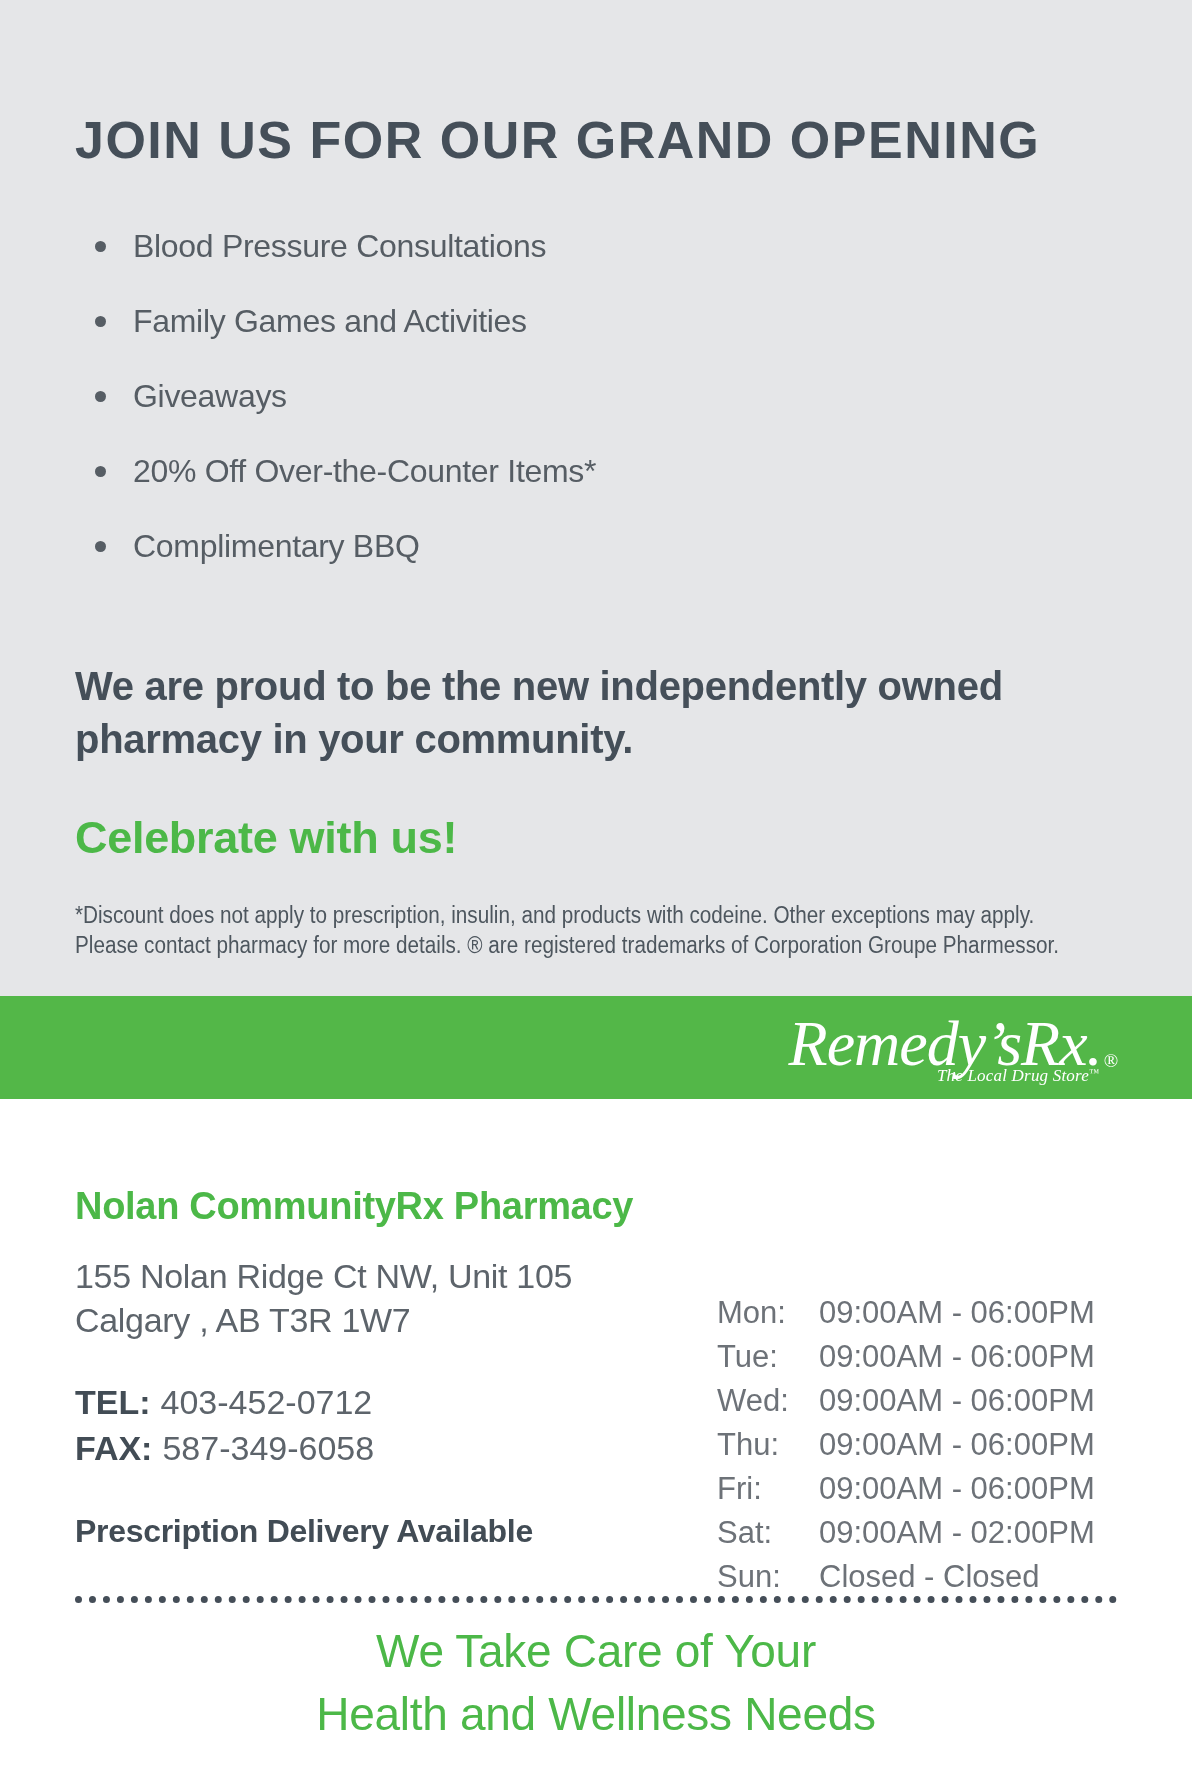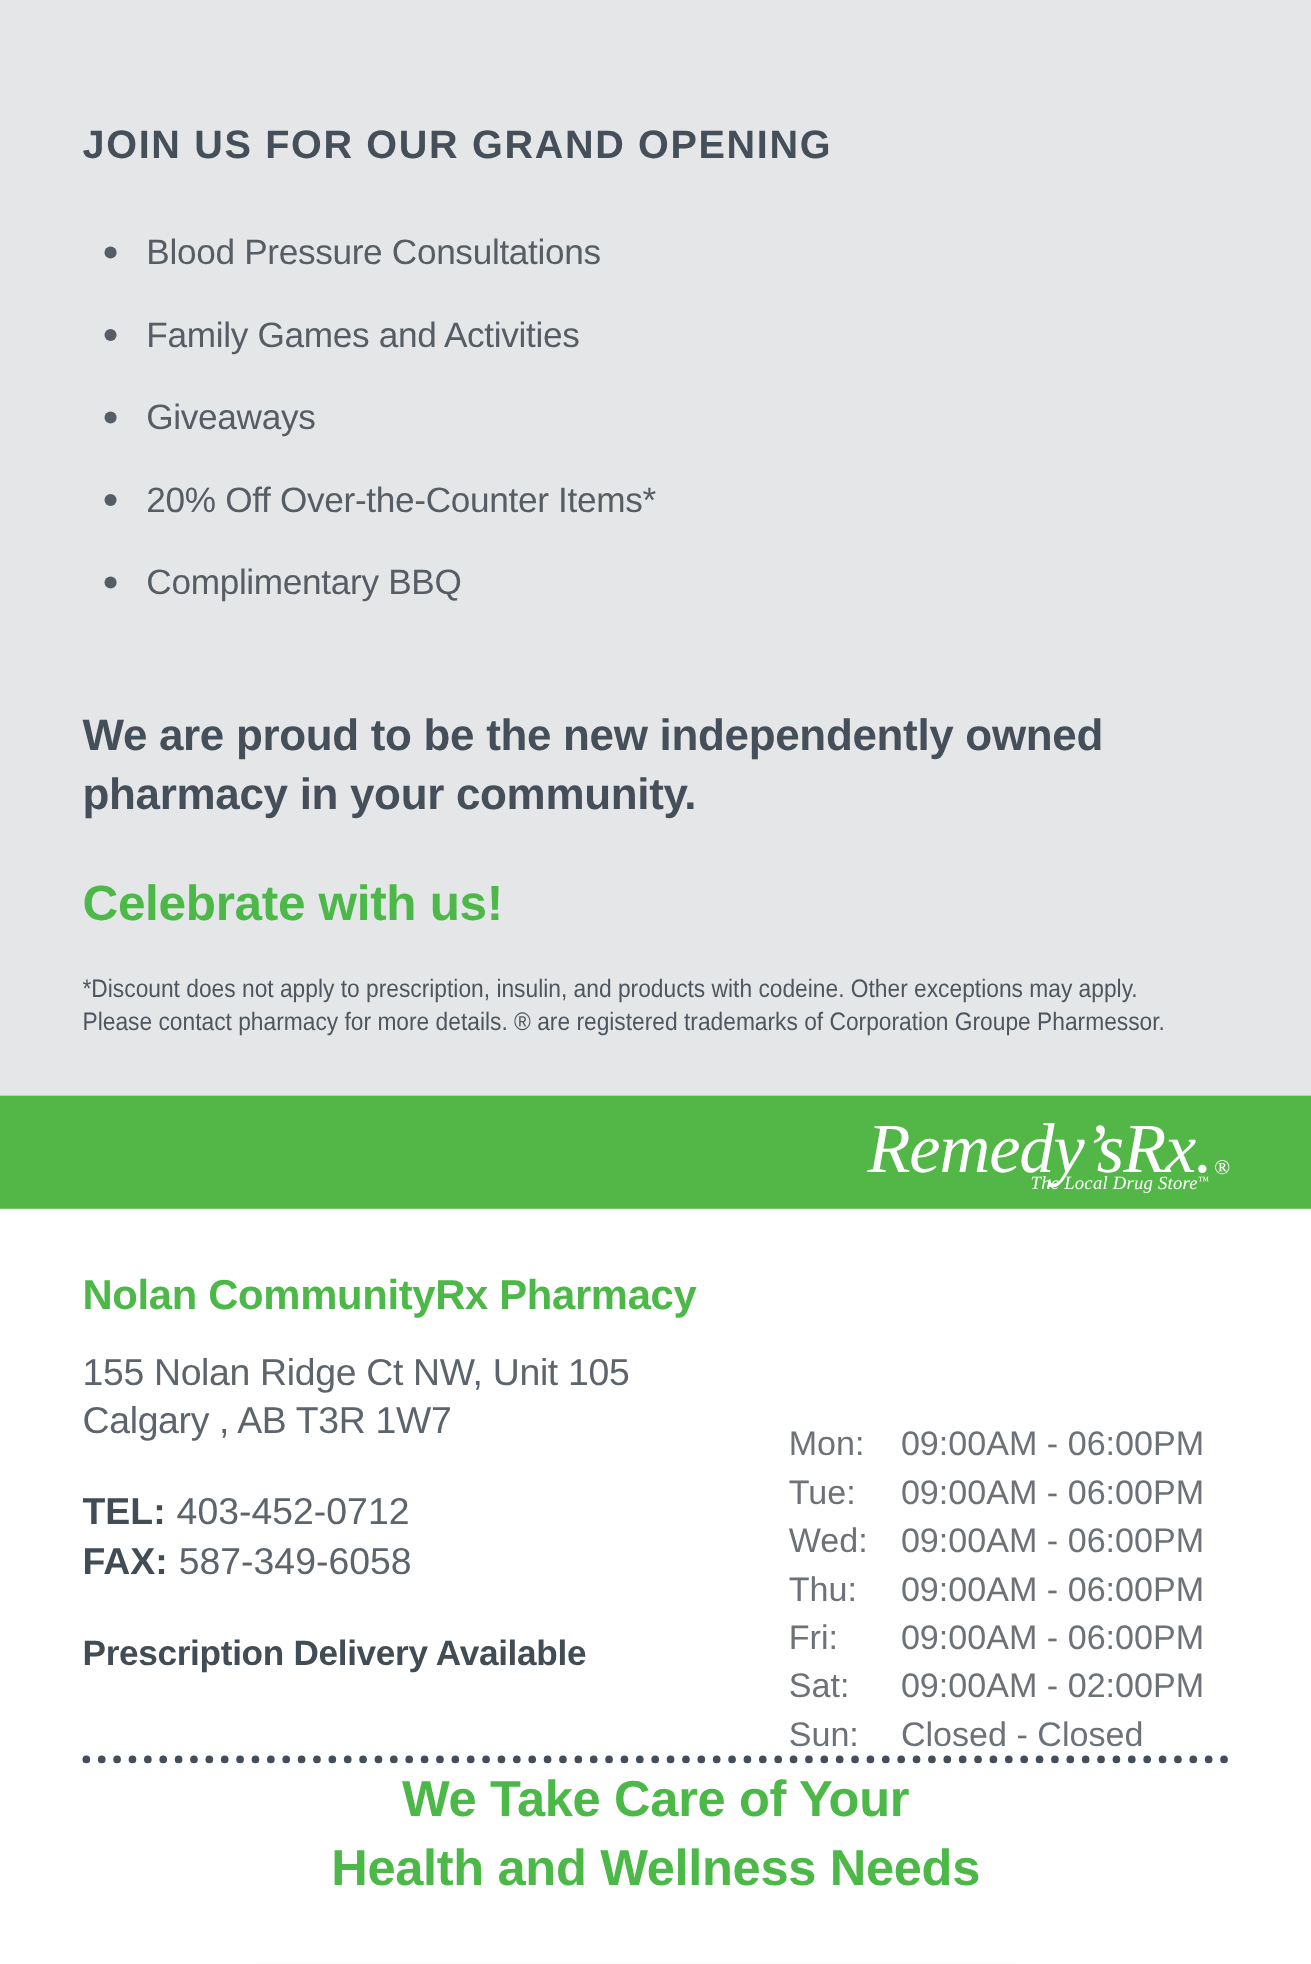--- a/index.html
+++ b/index.html
@@ -1,21 +1,21 @@
 <!DOCTYPE html>
 <html><head>
 <meta charset="utf-8">
 <style>
   html,body{margin:0;padding:0;background:#ffffff;}
   body{width:1192px;height:1785px;font-family:"Liberation Sans",sans-serif;-webkit-font-smoothing:antialiased;}
   .page{position:relative;width:1192px;height:1785px;overflow:hidden;}
 
   
   .hero{background:#e5e6e8;height:996px;box-sizing:border-box;padding:0 75px;}
-  .hero h1{margin:0;padding-top:112px;font-size:36px;line-height:1.1;font-weight:bold;
+  .hero h1{margin:0;padding-top:112px;font-size:52px;line-height:1.1;font-weight:bold;
            color:#454f59;letter-spacing:1.5px;}
   .feature-list{list-style:none;margin:40px 0 0 0;padding:0;}
   .feature-list li{display:flex;align-items:center;height:75px;
                    font-size:32px;color:#565d64;letter-spacing:-0.3px;}
   .bullet-dot{width:11px;height:11px;border-radius:50%;background:#565d64;
               margin:0 27px 0 20px;flex:0 0 auto;}
   .statement{margin:76px 0 0 0;font-size:40px;line-height:53px;font-weight:bold;
              color:#454f59;letter-spacing:-0.3px;white-space:nowrap;}
   .celebrate{margin:49px 0 0 0;font-size:45px;line-height:1;font-weight:bold;
              color:#4cb848;letter-spacing:-0.3px;}
@@ -28,35 +28,35 @@
   .logo{color:#ffffff;text-align:right;font-family:"Liberation Serif",serif;font-style:italic;}
   .logo-main{font-size:64px;line-height:1;letter-spacing:-1px;}
   .logo-reg{font-size:19px;vertical-align:-2px;margin-left:2px;}
   .logo-tagline{font-size:17px;line-height:1;margin-top:-9px;padding-right:18px;
                 letter-spacing:0.2px;}
   .logo-tm{font-size:10px;vertical-align:5px;}
 
   
   .info{background:#ffffff;height:686px;box-sizing:border-box;padding:0 75px;position:relative;}
   .info-grid{display:flex;}
-  .col-left{padding-top:60px;flex:1 1 auto;}
+  .col-left{padding-top:88px;flex:1 1 auto;}
   .col-right{padding-top:196px;width:400px;flex:0 0 auto;}
   .store-name{margin:0;font-size:38px;line-height:1;font-weight:bold;color:#4cb848;
               letter-spacing:-0.3px;}
   .addr{margin-top:29px;font-size:34px;line-height:44px;color:#5d646b;letter-spacing:-0.3px;}
   .phones{margin-top:37px;font-size:34px;line-height:46px;color:#5d646b;}
   .phones .lbl{font-weight:bold;color:#424c55;margin-right:10px;}
   .delivery{margin-top:44px;font-size:32px;line-height:1;font-weight:bold;color:#424c55;
             letter-spacing:-0.3px;}
   .hrow{display:flex;height:44px;font-size:31px;color:#6d7278;}
   .hrow .day{width:102px;flex:0 0 auto;}
   .dotline{position:absolute;left:75px;right:75px;top:497px;height:0;
            border-bottom:7px dotted #454e58;}
-  .footer{position:absolute;left:0;right:0;top:505px;text-align:center;
-          font-size:46px;line-height:63px;font-weight:bold;color:#4cb848;
+  .footer{position:absolute;left:0;right:0;top:521px;text-align:center;
+          font-size:46px;line-height:63px;font-weight:normal;color:#4cb848;
           letter-spacing:-0.3px;}
 </style>
 </head>
 <body>
 
 <div class="page">
 
   <section class="hero">
     <h1>JOIN US FOR OUR GRAND OPENING</h1>
 

